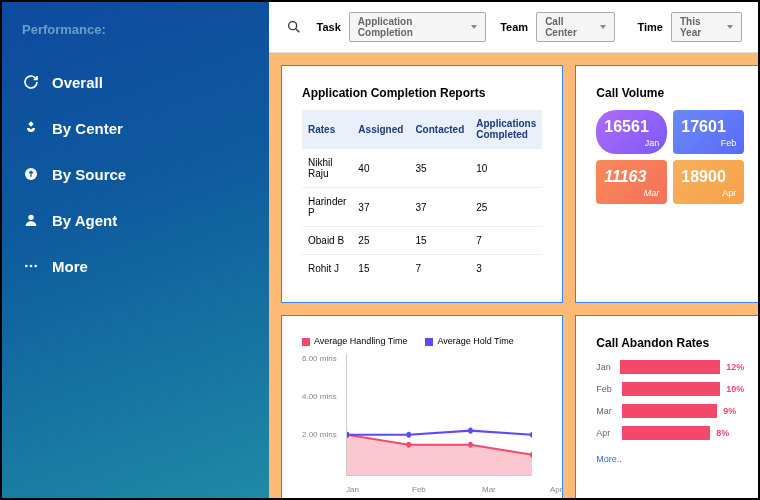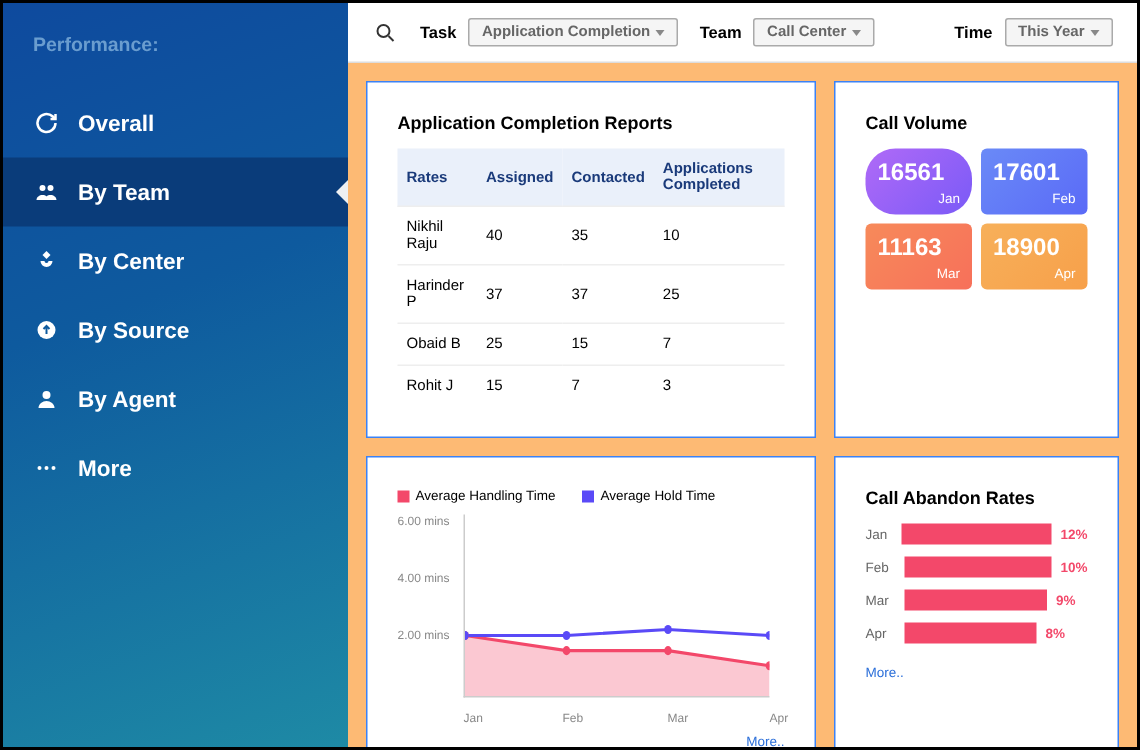--- a/index.html
+++ b/index.html
@@ -1,17 +1,17 @@
 <!DOCTYPE html>
 <html><head>
 <meta charset="utf-8">
 <style>
 *{margin:0;padding:0;box-sizing:border-box;font-family:Arial,Helvetica,sans-serif}
 body{width:760px;height:500px;background:#fff;border:2px solid #000;overflow:hidden;display:flex}
-.sidebar{width:230px;height:100%;background:linear-gradient(160deg,#0e4a9e 0%,#0e5a9e 40%,#1e8aa5 100%);padding:20px 0 0 20px;color:#fff}
+.sidebar{width:267px;height:100%;background:linear-gradient(160deg,#0e4a9e 0%,#0e5a9e 40%,#1e8aa5 100%);padding:20px 0 0 20px;color:#fff}
 .sidebar-title{font-size:13px;color:#6a9dcf;font-weight:600;margin-bottom:22px}
 .side-item{display:flex;align-items:center;gap:12px;padding:14px 0;font-size:15px;font-weight:700;cursor:pointer;position:relative}
 .side-item.active{background:#0a3c7a;margin-left:-20px;padding-left:20px}
 .side-item.active::after{content:"";position:absolute;right:0;top:50%;transform:translateY(-50%);border:8px solid transparent;border-right-color:#eef0f2}
 .icon{width:18px;height:18px;display:inline-flex;align-items:center;justify-content:center}
 .main{flex:1;background:#fdba74;display:flex;flex-direction:column;overflow:hidden}
 .topbar{display:flex;align-items:center;gap:8px;padding:10px 16px;background:#fff;border-bottom:1px solid #ddd;font-size:11px;font-weight:600}
 .topbar .lbl{margin-left:6px}
 .topbar .spacer{flex:1}
 .dd{border:1px solid #aaa;background:#f5f5f5;padding:3px 8px;font-size:10px;color:#666;border-radius:2px;cursor:pointer;display:flex;align-items:center;gap:4px}
@@ -47,30 +47,20 @@
   <div class="sidebar-title">Performance:</div>
   <div class="side-item">
     <span class="icon">
         <svg viewBox="0 0 24 24" width="16" height="16" fill="none" stroke="#fff" stroke-width="2.5">
           <path d="M21 12a9 9 0 1 1-3-6.7L21 8"></path>
           <path d="M21 3v5h-5"></path>
         </svg>
       </span>
     <span>Overall</span>
   </div>
-  <div class="side-item active">
-    <span class="icon">
-        <svg viewBox="0 0 24 24" width="16" height="16" fill="#fff">
-          <circle cx="8" cy="8" r="3"></circle>
-          <circle cx="16" cy="8" r="3"></circle>
-          <path d="M2 20c0-3 3-5 6-5s6 2 6 5zM10 20c0-3 3-5 6-5s6 2 6 5z"></path>
-        </svg>
-      </span>
-    <span>By Team</span>
-  </div>
   <div class="side-item">
     <span class="icon">
         <svg viewBox="0 0 24 24" width="16" height="16" fill="#fff">
           <path d="M12 2l4 4-4 4-4-4zM6 12a6 6 0 0 0 12 0h-4a2 2 0 0 1-4 0z"></path>
         </svg>
       </span>
     <span>By Center</span>
   </div>
   <div class="side-item">
     <span class="icon">
@@ -173,21 +163,21 @@
       <div class="card-title">Call Volume</div>
       <div class="volume-grid" id="volgrid">
           <div class="vol" style="background: linear-gradient(135deg, rgb(176, 106, 247), rgb(122, 90, 247)); border-radius: 20px;">
             <span class="num">16561</span>
             <span class="mon">Jan</span>
           </div>
           <div class="vol" style="background: linear-gradient(135deg, rgb(106, 138, 247), rgb(90, 106, 247));">
             <span class="num">17601</span>
             <span class="mon">Feb</span>
           </div>
-          <div class="vol" style="background: linear-gradient(135deg, rgb(247, 138, 90), rgb(247, 112, 90));">
+          <div class="vol" style="background: linear-gradient(135deg, rgb(247, 138, 90), rgb(247, 112, 90)); font-style: italic;">
             <span class="num">11163</span>
             <span class="mon">Mar</span>
           </div>
           <div class="vol" style="background: linear-gradient(135deg, rgb(247, 176, 90), rgb(247, 160, 74));">
             <span class="num">18900</span>
             <span class="mon">Apr</span>
           </div>
         </div>
     </div>
 

